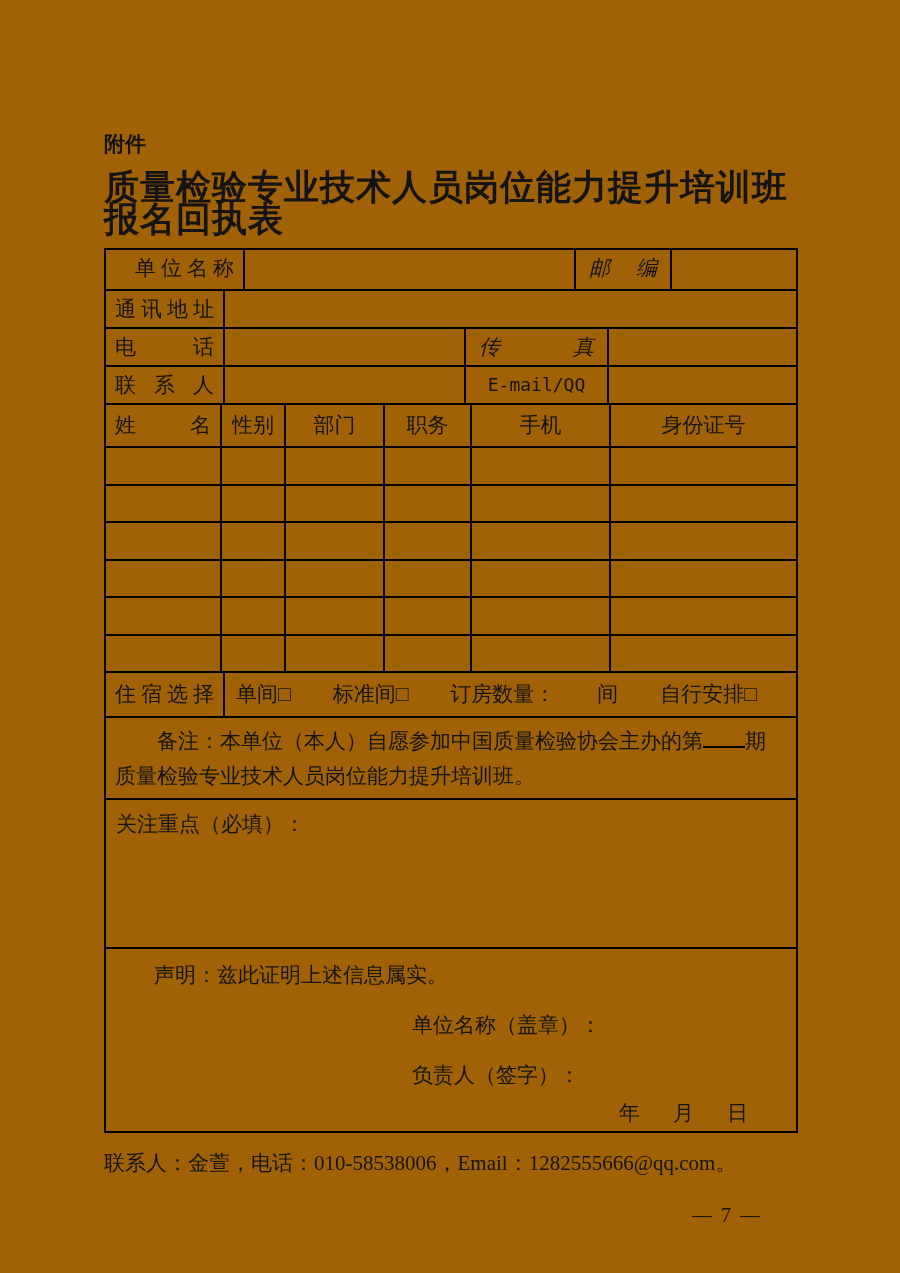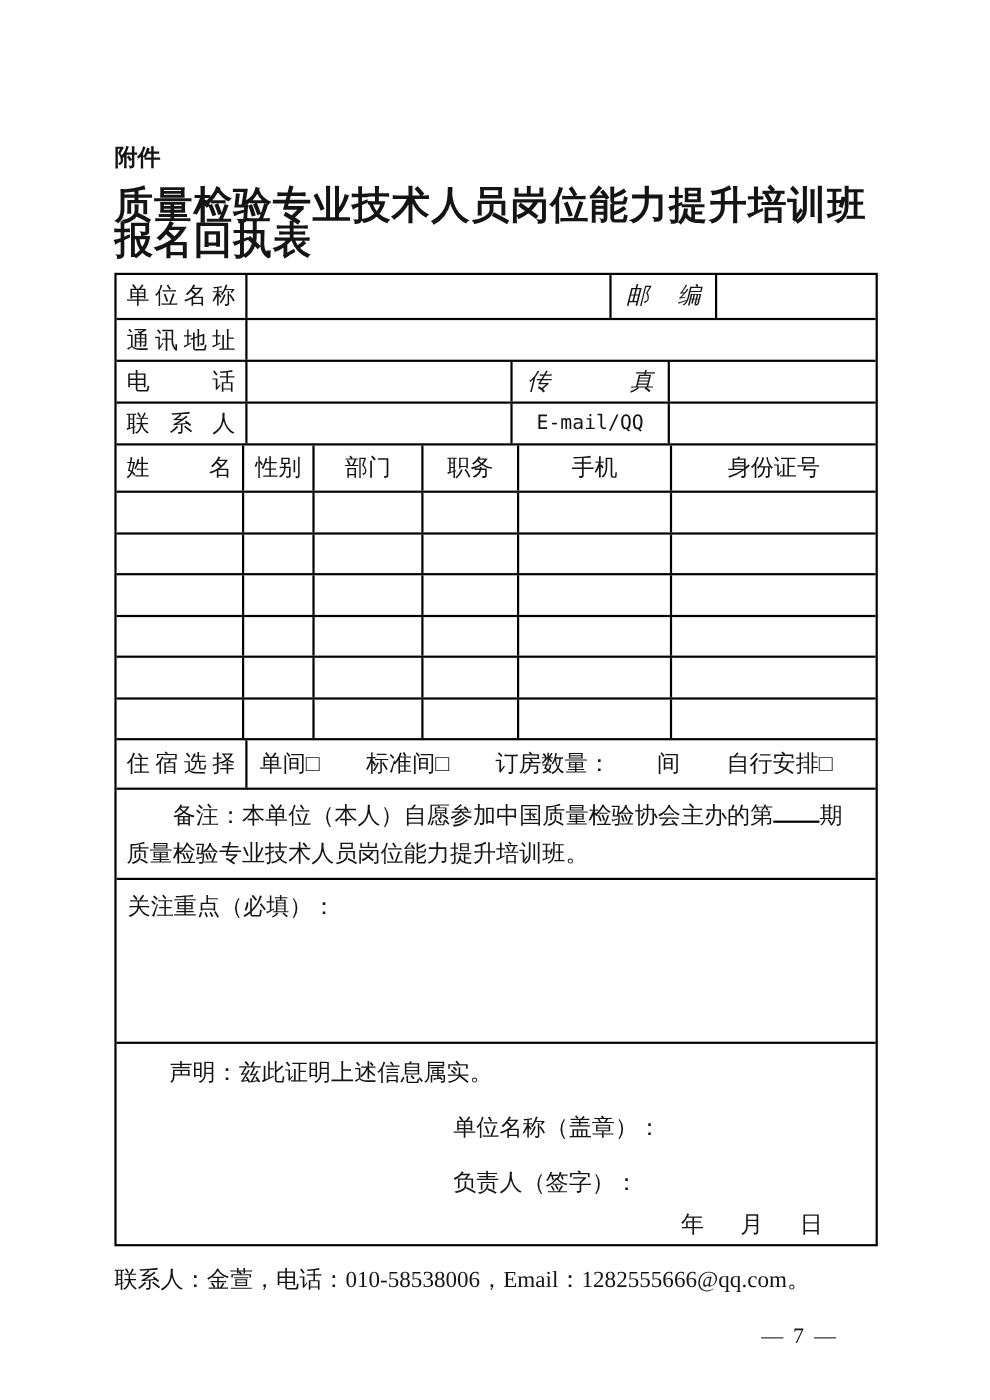--- a/index.html
+++ b/index.html
@@ -1,28 +1,28 @@
 <!DOCTYPE html>
 <html><head>
 <meta charset="utf-8">
 <style>
   html,body{margin:0;padding:0;background:#e8e8e8;}
   .page{
-    width:900px;height:1273px;background:#ffffff;position:relative;
+    width:900px;height:1273px;background:#a16207;position:relative;
     font-family:"Liberation Serif","DejaVu Serif",serif;color:#141414;
     margin:0 auto;overflow:hidden;
   }
   .content{position:absolute;left:104px;top:0;width:694px;}
   .attachment{margin-top:132px;font-size:21px;font-weight:bold;
     font-family:"Liberation Sans","DejaVu Sans",sans-serif;line-height:24px;}
   .title{margin-top:15px;text-align:left;font-size:35px;font-weight:bold;
     font-family:"Liberation Sans","DejaVu Sans",sans-serif;letter-spacing:1px;line-height:32px;}
   .form-table{margin-top:13px;border:2.5px solid #000;box-sizing:border-box;width:694px;}
   .tr{display:flex;border-top:2px solid #000;box-sizing:border-box;}
-  .tr:first-child{border-top:none;}
+  .tr:first-child{border-top:none;padding-left:20px;}
   .td{border-left:2px solid #000;box-sizing:border-box;font-size:21px;overflow:hidden;}
   .td:first-child{border-left:none;}
   
   .h39{height:39px}.h39 .td{line-height:37px}
   .h38{height:38px}.h38 .td{line-height:36px}
   .h43{height:43px}.h43 .td{line-height:41px}
   .h37{height:37.5px}
   .h45{height:45px}.h45 .td{line-height:43px}
   .h82{height:82px}
   .h149{height:149px}

